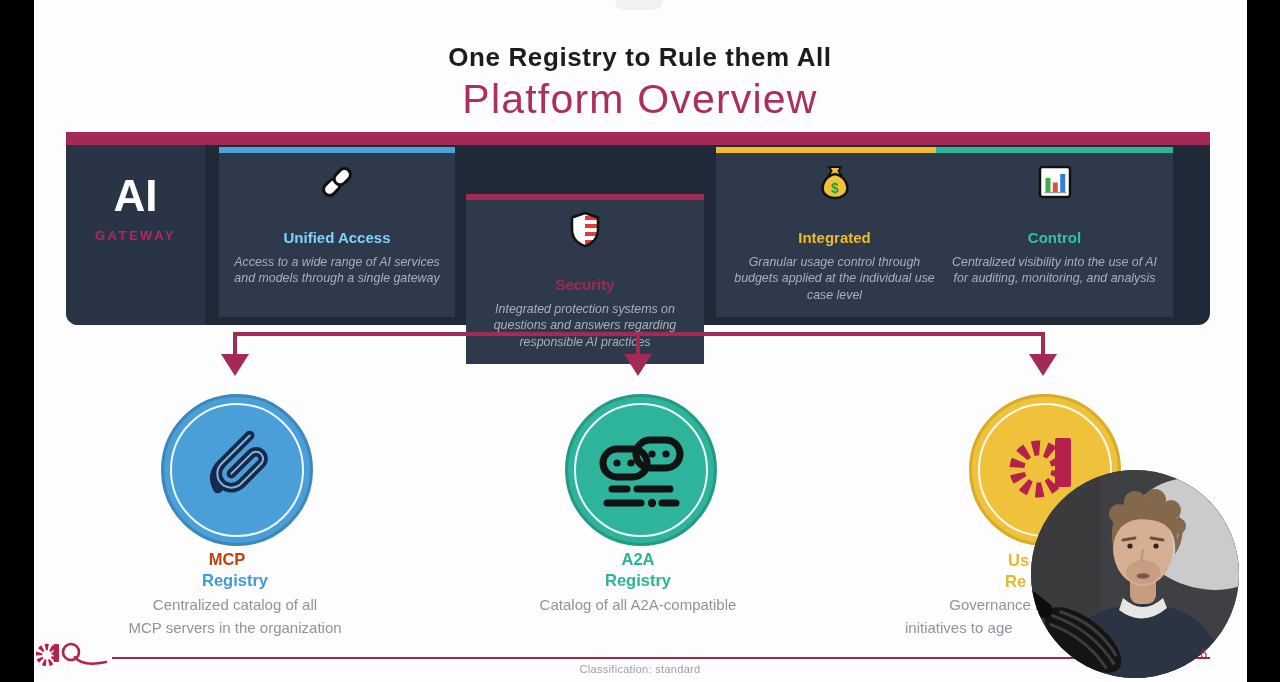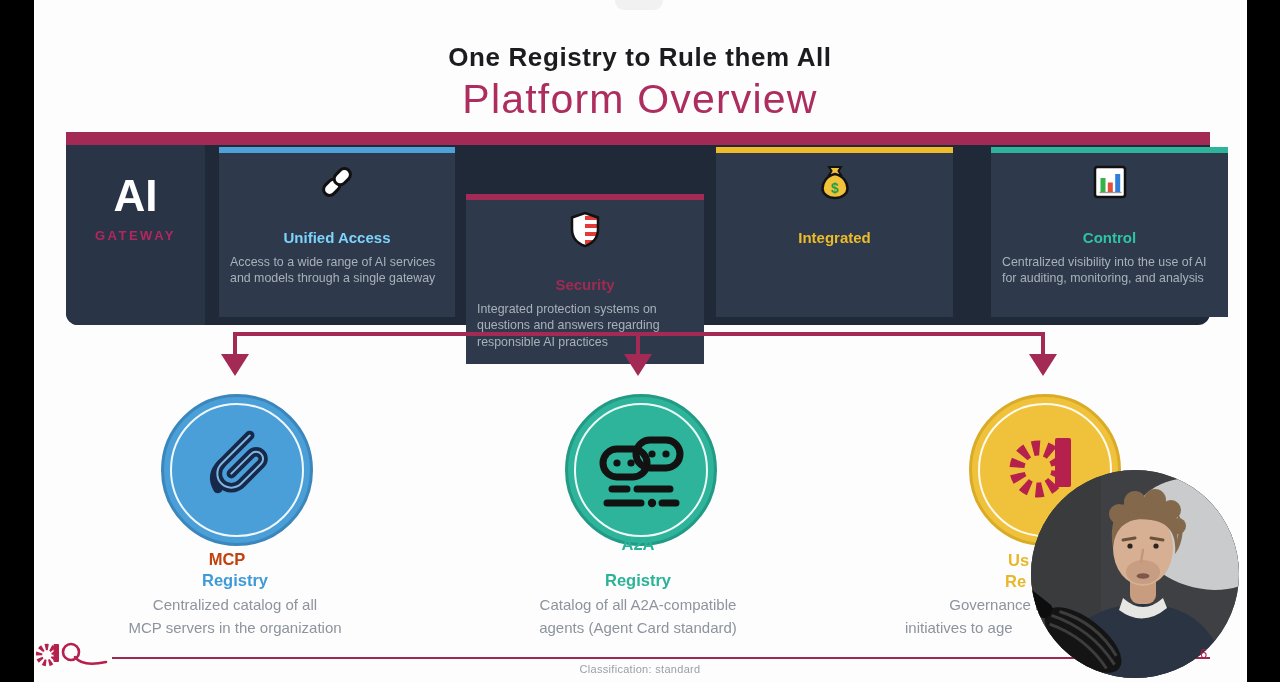--- a/index.html
+++ b/index.html
@@ -15,21 +15,21 @@
   #panel{left:66px;top:132px;width:1144px;height:193px;background:#1f2938;border-radius:0 0 12px 12px;}
   #panel .topbar{left:0;top:0;width:1144px;height:13px;background:#a32a54;}
   #ai-section{left:0;top:13px;width:139px;height:180px;background:#293547;border-radius:0 0 0 12px;}
   .ai-big{left:0;top:26px;width:139px;font-size:44px;font-weight:700;color:#fff;}
   .ai-sub{left:0;top:83px;width:139px;font-size:13px;font-weight:700;color:#b3275c;letter-spacing:2.5px;}
   .card{top:15px;height:170px;background:#2e3a4b;}
   .card .cbar{position:absolute;left:0;top:0;width:100%;height:6px;}
   .card .icon{position:absolute;left:0;top:16px;width:100%;text-align:center;}
   .card .ctitle{position:absolute;left:0;top:82px;width:100%;text-align:center;font-size:15px;font-weight:700;}
   .card .cdesc{position:absolute;left:0;top:107px;width:100%;box-sizing:border-box;padding:0 11px;
-               text-align:left;font-size:12.4px;line-height:16.4px;color:#a9b0ba;}
+               text-align:center;font-size:12.4px;line-height:16.4px;color:#a9b0ba;font-style:italic;}
   
   .hline{left:233px;top:332px;width:812px;height:4px;background:#a32a54;}
   .vline{top:332px;width:4px;height:24px;background:#a32a54;}
   .tri{top:354px;width:0;height:0;border-left:14px solid transparent;border-right:14px solid transparent;
        border-top:22px solid #a32a54;}
   
   .bigcircle{top:394px;width:146px;height:146px;border-radius:50%;display:flex;align-items:center;justify-content:center;}
   .ring{position:absolute;inset:6px;border:2.5px solid rgba(255,255,255,.92);border-radius:50%;}
   .rname{font-size:16.5px;font-weight:700;width:250px;}
   .rdesc{font-size:15px;color:#8d949d;width:260px;}
@@ -101,23 +101,24 @@
     <div class="abs card" style="left:650px;width:237px;">
       <div class="cbar" style="background:#eebc2a;"></div>
       <div class="icon">
         <svg width="38" height="38" viewBox="0 0 38 38">
           <path d="M13 4 h12 l-2.5 4 2.5 4 h-12 l2.5-4 Z" fill="#f2c23a" stroke="#131313" stroke-width="2"></path>
           <path d="M19 11 C10 13 6.5 20 6.5 25.5 a12.5 9.5 0 0 0 25 0 C31.5 20 28 13 19 11 Z" fill="#f2c23a" stroke="#131313" stroke-width="2.5"></path>
           <text x="19" y="30" font-size="14" font-weight="bold" fill="#1d9f4e" text-anchor="middle" font-family="Liberation Sans,sans-serif">$</text>
         </svg>
       </div>
       <div class="ctitle" style="color:#eebc2a;">Integrated</div>
-    </div>
-
-    <div class="abs card" style="left:925px;width:237px;">
+      <div class="cdesc">Granular usage control through budgets applied at the individual use case level</div>
+    </div>
+
+    <div class="abs card" style="left:870px;width:237px;">
       <div class="cbar" style="background:#2db49b;"></div>
       <div class="icon">
         <svg width="38" height="38" viewBox="0 0 38 38">
           <rect x="4" y="4" width="30" height="30" rx="2.5" fill="#fff" stroke="#111" stroke-width="2.5"></rect>
           <line x1="8.5" y1="29.5" x2="30.5" y2="29.5" stroke="#9a9a9a" stroke-width="1.4"></line>
           <rect x="9.5" y="15" width="5" height="14" fill="#35b34a"></rect>
           <rect x="16.8" y="19.5" width="5" height="9.5" fill="#e2503c"></rect>
           <rect x="24.2" y="11" width="5" height="18" fill="#2f7fd8"></rect>
         </svg>
       </div>
@@ -166,24 +167,23 @@
         <g fill="#121212">
           <circle cx="21" cy="40" r="3.6"></circle>
             <circle cx="35" cy="40" r="3.6"></circle>
           <circle cx="56" cy="31" r="3.6"></circle>
             <circle cx="70" cy="31" r="3.6"></circle>
           <circle cx="56" cy="80" r="4.2"></circle>
         </g>
       </svg>
     </span>
   </div>
-  <div class="abs ctr rname" style="left:513px;top:535px;color:#2bb397;">A2A</div>
+  <div class="abs ctr rname" style="left:513px;top:550px;color:#2bb397;">A2A</div>
   <div class="abs ctr rname" style="left:513px;top:571px;color:#2bb397;">Registry</div>
   <div class="abs ctr rdesc" style="left:508px;top:596px;">Catalog of all A2A-compatible</div>
-  <div class="abs ctr rdesc" style="left:508px;top:619px;">agents (Agent Card standard)</div>
 
   <div class="abs bigcircle" style="left:969px;background:#f0c23c;border:3px solid #d9ab26;">
     <span class="ring"></span>
     <span>
       <svg width="90" height="90" viewBox="0 0 90 90">
         <circle cx="38" cy="46" r="21" fill="none" stroke="#b5204c" stroke-width="15" stroke-dasharray="7 6" transform="rotate(-30 38 46)"></circle>
         <rect x="55" y="15" width="16" height="49" rx="2" fill="#b5204c"></rect>
       </svg>
     </span>
   </div>

